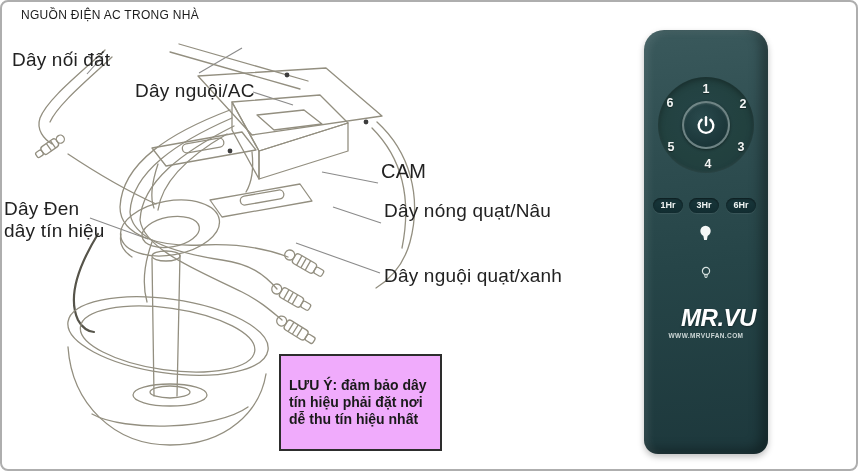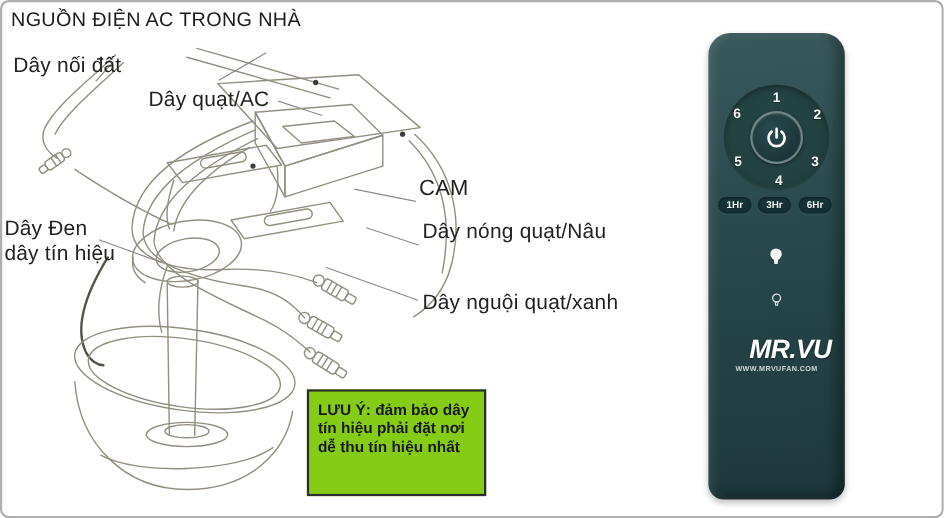--- a/index.html
+++ b/index.html
@@ -2,32 +2,32 @@
 <html><head>
 <meta charset="utf-8">
 <style>
   html,body{margin:0;padding:0;background:#ffffff;}
   *{box-sizing:border-box;font-family:"Liberation Sans", sans-serif;}
   .frame{
     position:relative;width:858px;height:471px;background:#ffffff;
     border:2px solid #aeaeae;border-radius:8px;overflow:hidden;
   }
   .title{
-    position:absolute;left:8px;top:6px;font-size:18px;color:#1c1c1c;letter-spacing:.3px;
+    position:absolute;left:19px;top:6px;font-size:12px;color:#1c1c1c;letter-spacing:.3px;
   }
   .lbl{position:absolute;font-size:19px;color:#222;white-space:nowrap;letter-spacing:.2px;}
   .lbl.small{font-size:20px;}
   .art{position:absolute;left:0;top:0;}
   .ln{fill:none;stroke:#938f80;stroke-width:1.3;stroke-linecap:round;stroke-linejoin:round;}
   .ld{fill:none;stroke:#8b8b8b;stroke-width:1.1;}
   .dk{fill:#3d3d3d;stroke:none;}
   .blk{fill:none;stroke:#56544a;stroke-width:2.2;stroke-linecap:round;}
   .notebox{
     position:absolute;left:277px;top:352px;width:163px;height:97px;
-    border:2px solid #2d2d2d;background:#84cc16;padding:8px 8px;
+    border:2px solid #2d2d2d;background:#f0abfc;padding:21px 8px;
   }
   .notebox span{font-size:14px;font-weight:bold;color:#1a1a1a;line-height:1.22;display:block;}
   
   .remote{
     position:absolute;left:642px;top:28px;width:124px;height:424px;
     border-radius:20px 20px 14px 14px;
     background:linear-gradient(175deg,#3a595c 0%,#2e4d50 30%,#264548 55%,#1d383c 100%);
     box-shadow:inset 4px 2px 8px rgba(255,255,255,.10), inset -7px -4px 12px rgba(0,0,0,.35),
                0 3px 6px rgba(0,0,0,.25);
   }
@@ -40,21 +40,21 @@
     position:absolute;color:#f2f5f4;font-size:12.5px;font-weight:bold;
     transform:translate(-50%,-50%);text-shadow:0 1px 1px rgba(0,0,0,.4);
   }
   .pwr{
     position:absolute;left:24px;top:24px;width:48px;height:48px;border-radius:50%;
     background:radial-gradient(circle at 40% 35%, #2a4a4d, #1b3639 70%);
     border:2px solid rgba(210,225,222,.45);
     box-shadow:0 1px 3px rgba(0,0,0,.45), inset 0 1px 2px rgba(255,255,255,.12);
     display:flex;align-items:center;justify-content:center;
   }
-  .timers{position:absolute;left:0;top:149px;width:124px;height:16px;}
+  .timers{position:absolute;left:0;top:168px;width:124px;height:16px;}
   .pill{
     position:absolute;width:30px;height:15px;border-radius:8px;
     background:linear-gradient(180deg,#18363a,#122d31);
     color:#eef3f2;font-size:9px;font-weight:bold;text-align:center;line-height:15px;
     box-shadow:inset 0 1px 2px rgba(0,0,0,.5), 0 1px 1px rgba(255,255,255,.08);
   }
   .pill.t1{left:9px;} .pill.t3{left:45px;} .pill.t6{left:82px;}
   .bulbbtn{position:absolute;left:52px;top:194px;width:19px;height:19px;}
   .dimbtn{position:absolute;left:56px;top:236px;width:12px;height:14px;}
   .brand{
@@ -163,21 +163,21 @@
       <ellipse class="ln" cx="166" cy="337" rx="88" ry="31"></ellipse>
     </g>
     <path class="ln" d="M66,345 C70,402 112,443 168,443 C226,443 258,408 264,372"></path>
     <path class="ln" d="M90,412 C122,430 214,428 246,405"></path>
     <ellipse class="ln" cx="168" cy="393" rx="37" ry="11"></ellipse>
     <ellipse class="ln" cx="168" cy="390" rx="20" ry="6"></ellipse>
   </svg>
 
   <div class="title">NGUỒN ĐIỆN AC TRONG NHÀ</div>
   <div class="lbl" style="left:10px;top:47px">Dây nối đất</div>
-  <div class="lbl" style="left:133px;top:78px">Dây quạt/AC</div>
+  <div class="lbl" style="left:133px;top:78px">Dây nguội/AC</div>
   <div class="lbl small" style="left:379px;top:158px">CAM</div>
   <div class="lbl" style="left:382px;top:198px">Dây nóng quạt/Nâu</div>
   <div class="lbl" style="left:382px;top:263px">Dây nguội quạt/xanh</div>
   <div class="lbl" style="left:2px;top:196px">Dây Đen</div>
   <div class="lbl" style="left:2px;top:218px">dây tín hiệu</div>
 
   <div class="notebox">
     <span>LƯU Ý: đảm bảo dây tín hiệu phải đặt nơi dễ thu tín hiệu nhất</span>
   </div>
 

